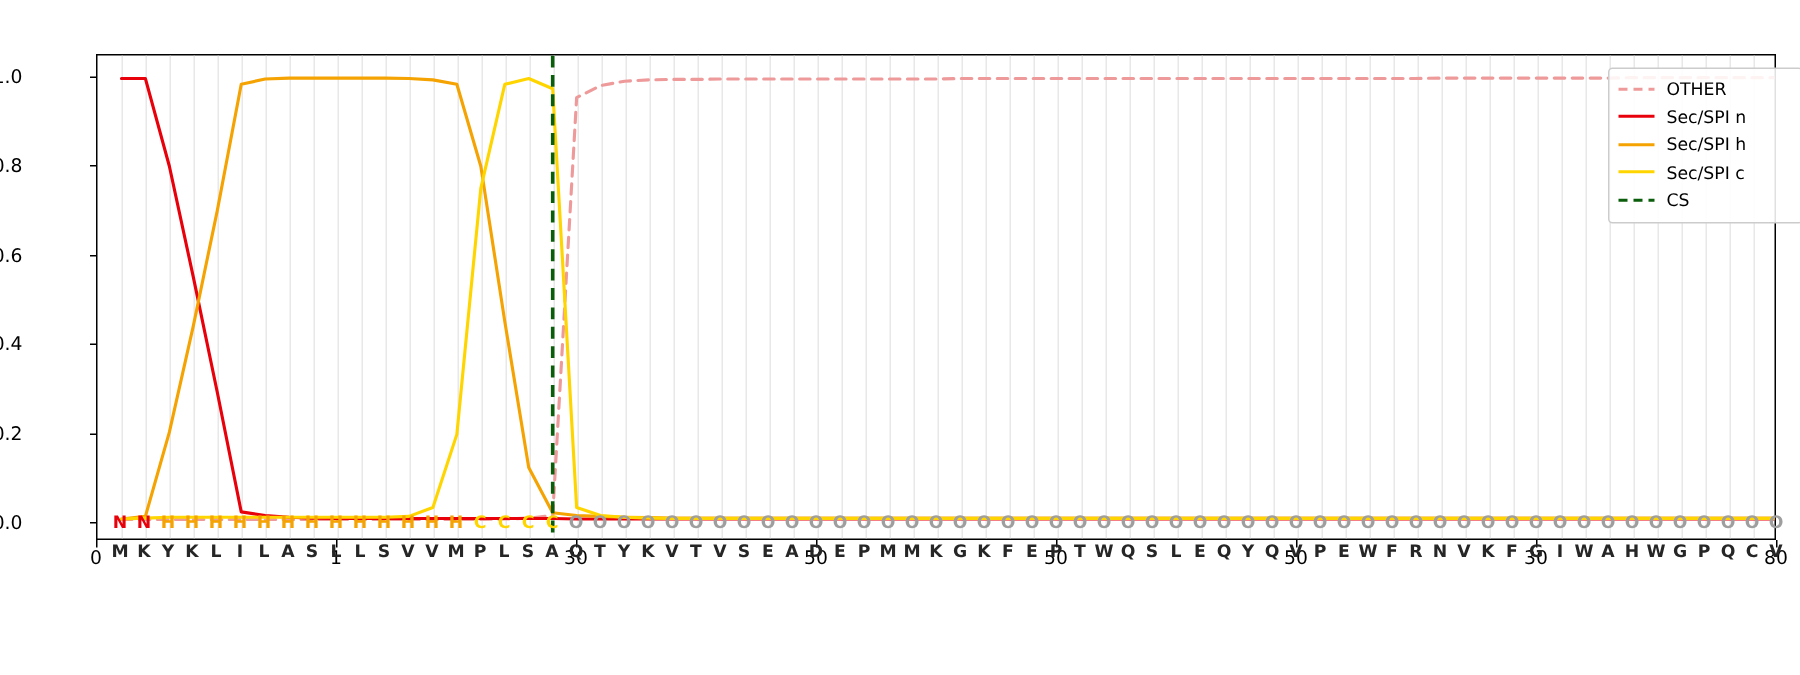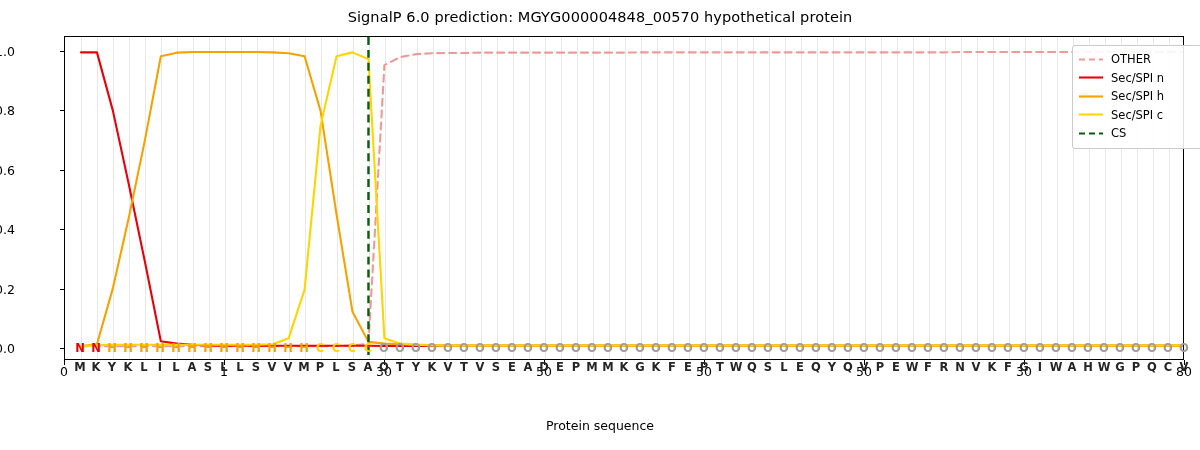--- a/index.html
+++ b/index.html
@@ -63,21 +63,20 @@
   .legrow{display:flex;align-items:center;height:18.5px;}
   .legswatch{width:26px;height:11px;margin-right:7px;position:relative;flex:0 0 26px;}
   .legswatch svg{display:block;}
   .legtext{font-size:11.5px;color:#000;white-space:nowrap;}
 </style>
 </head>
 <body>
 
 <div id="fig">
 
-  <div class="title">SignalP 6.0 prediction: MGYG000004848_00570 hypothetical protein</div>
 
   <div class="axes">
     <div class="grid" id="gridlayer">
         <div class="gline" style="left: 16px;"></div>
         <div class="gline" style="left: 32px;"></div>
         <div class="gline" style="left: 48px;"></div>
         <div class="gline" style="left: 64px;"></div>
         <div class="gline" style="left: 80px;"></div>
         <div class="gline" style="left: 96px;"></div>
         <div class="gline" style="left: 112px;"></div>
@@ -179,21 +178,20 @@
       <div class="xtickmark" style="left: 544px; position: absolute;"></div>
       <div class="xtick" style="left: 704px;">50</div>
       <div class="xtickmark" style="left: 704px; position: absolute;"></div>
       <div class="xtick" style="left: 864px;">50</div>
       <div class="xtickmark" style="left: 864px; position: absolute;"></div>
       <div class="xtick" style="left: 1024px;">30</div>
       <div class="xtickmark" style="left: 1024px; position: absolute;"></div>
       <div class="xtick" style="left: 1184px;">80</div>
       <div class="xtickmark" style="left: 1184px; position: absolute;"></div>
     </div>
-  <div class="xlabel">Protein sequence</div>
 
   <div class="resrow annrow" id="annrow">
       <div class="rescell" style="left: 16px; color: rgb(232, 0, 11);">N</div>
       <div class="rescell" style="left: 32px; color: rgb(232, 0, 11);">N</div>
       <div class="rescell" style="left: 48px; color: rgb(245, 163, 2);">H</div>
       <div class="rescell" style="left: 64px; color: rgb(245, 163, 2);">H</div>
       <div class="rescell" style="left: 80px; color: rgb(245, 163, 2);">H</div>
       <div class="rescell" style="left: 96px; color: rgb(245, 163, 2);">H</div>
       <div class="rescell" style="left: 112px; color: rgb(245, 163, 2);">H</div>
       <div class="rescell" style="left: 128px; color: rgb(245, 163, 2);">H</div>

